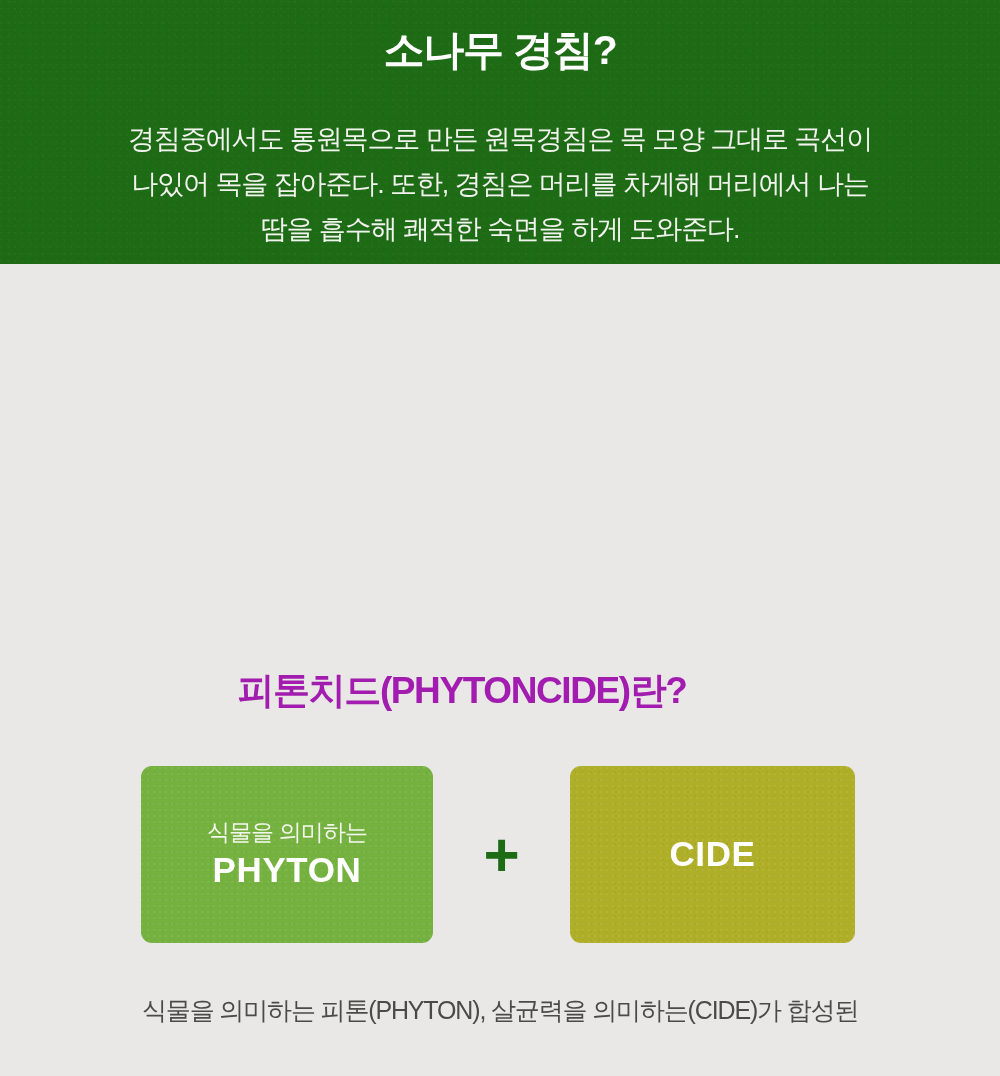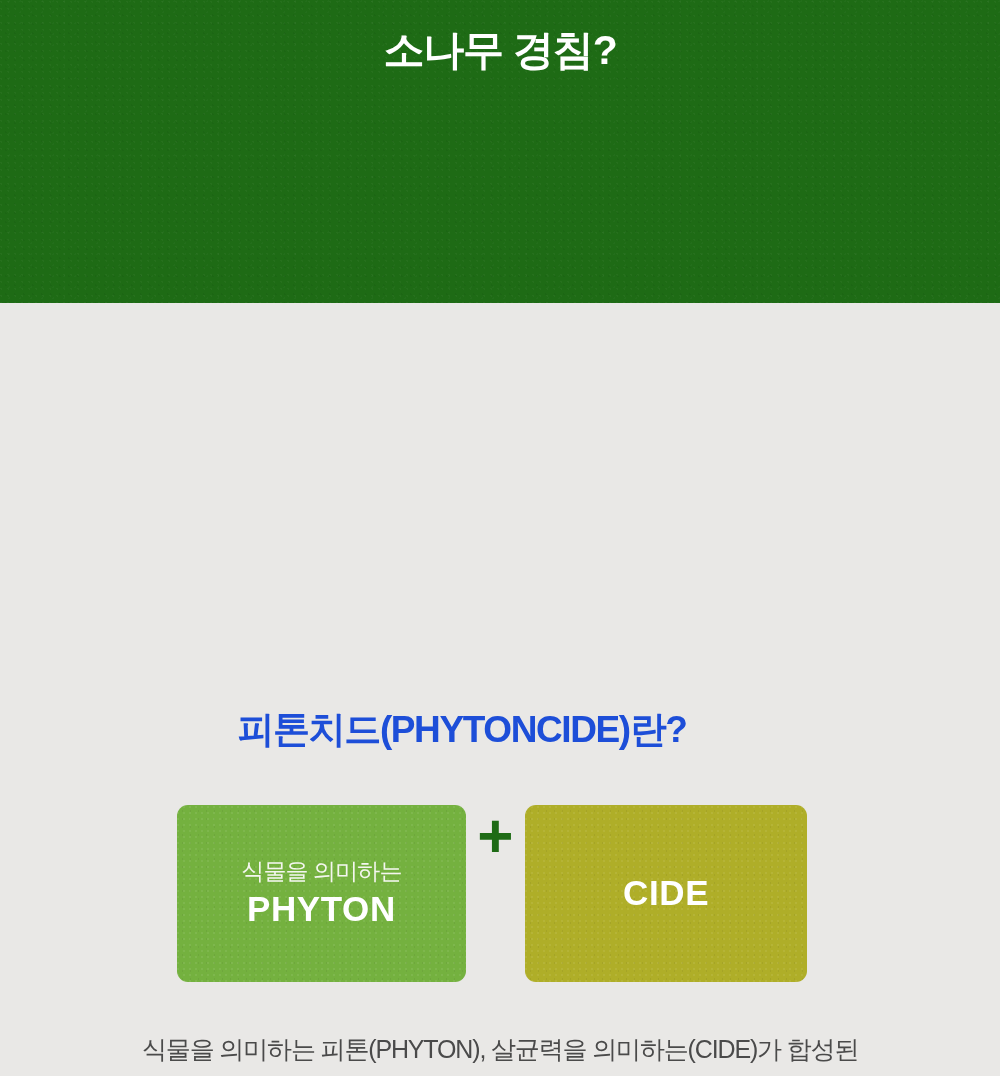--- a/index.html
+++ b/index.html
@@ -11,21 +11,21 @@
     height: 1076px;
     background: #e9e8e6;
     font-family: "Liberation Sans", "DejaVu Sans", sans-serif;
     overflow: hidden;
     position: relative;
   }
 
   
   .hero {
     width: 1000px;
-    height: 303px;
+    height: 264px;
     background: #1e6b15;
     background-image:
       radial-gradient(circle at 18% 24%, rgba(255,255,255,0.035) 0 1px, transparent 1px),
       radial-gradient(circle at 62% 68%, rgba(0,0,0,0.05) 0 1px, transparent 1px),
       radial-gradient(circle at 84% 12%, rgba(255,255,255,0.025) 0 1px, transparent 1px);
     background-size: 7px 7px, 9px 9px, 11px 11px;
     box-sizing: border-box;
     position: relative;
   }
   .hero-title {
@@ -63,38 +63,37 @@
     width: 1000px;
     height: 765px;
     background: #e9e8e6;
   }
   .section-heading {
     position: absolute;
     top: 404px;
     left: 0;
     width: 924px;
     text-align: center;
-    color: #1d4ed8;
+    color: #a21caf;
     font-size: 37px;
     font-weight: bold;
     letter-spacing: -1.4px;
     line-height: 1.25;
   }
 
   
   .formula {
     position: absolute;
     top: 502px;
     left: 141px;
-    width: 630px;
+    width: 714px;
     height: 177px;
     display: flex;
-    align-items: flex-start;
+    align-items: center;
     justify-content: space-between;
-    margin-left: 36px;
   }
   .term-box {
     width: 292px;
     height: 177px;
     border-radius: 11px;
     box-sizing: border-box;
     display: flex;
     flex-direction: column;
     align-items: center;
     justify-content: center;
@@ -145,20 +144,25 @@
   .section-body .ln {
     display: block;
     white-space: nowrap;
   }
 </style>
 </head>
 <body>
 
 <div class="hero">
   <div class="hero-title">소나무 경침?</div>
+  <div class="hero-body">
+    <span class="ln">경침중에서도 통원목으로 만든 원목경침은 목 모양 그대로 곡선이</span>
+    <span class="ln">나있어 목을 잡아준다. 또한, 경침은 머리를 차게해 머리에서 나는</span>
+    <span class="ln">땀을 흡수해 쾌적한 숙면을 하게 도와준다.</span>
+  </div>
 </div>
 
 <div class="section">
 
   <div class="section-heading">피톤치드(PHYTONCIDE)란?</div>
 
   <div class="formula">
     <div class="term-box phyton">
       <div class="term-sub">식물을 의미하는</div>
       <div class="term-main">PHYTON</div>

